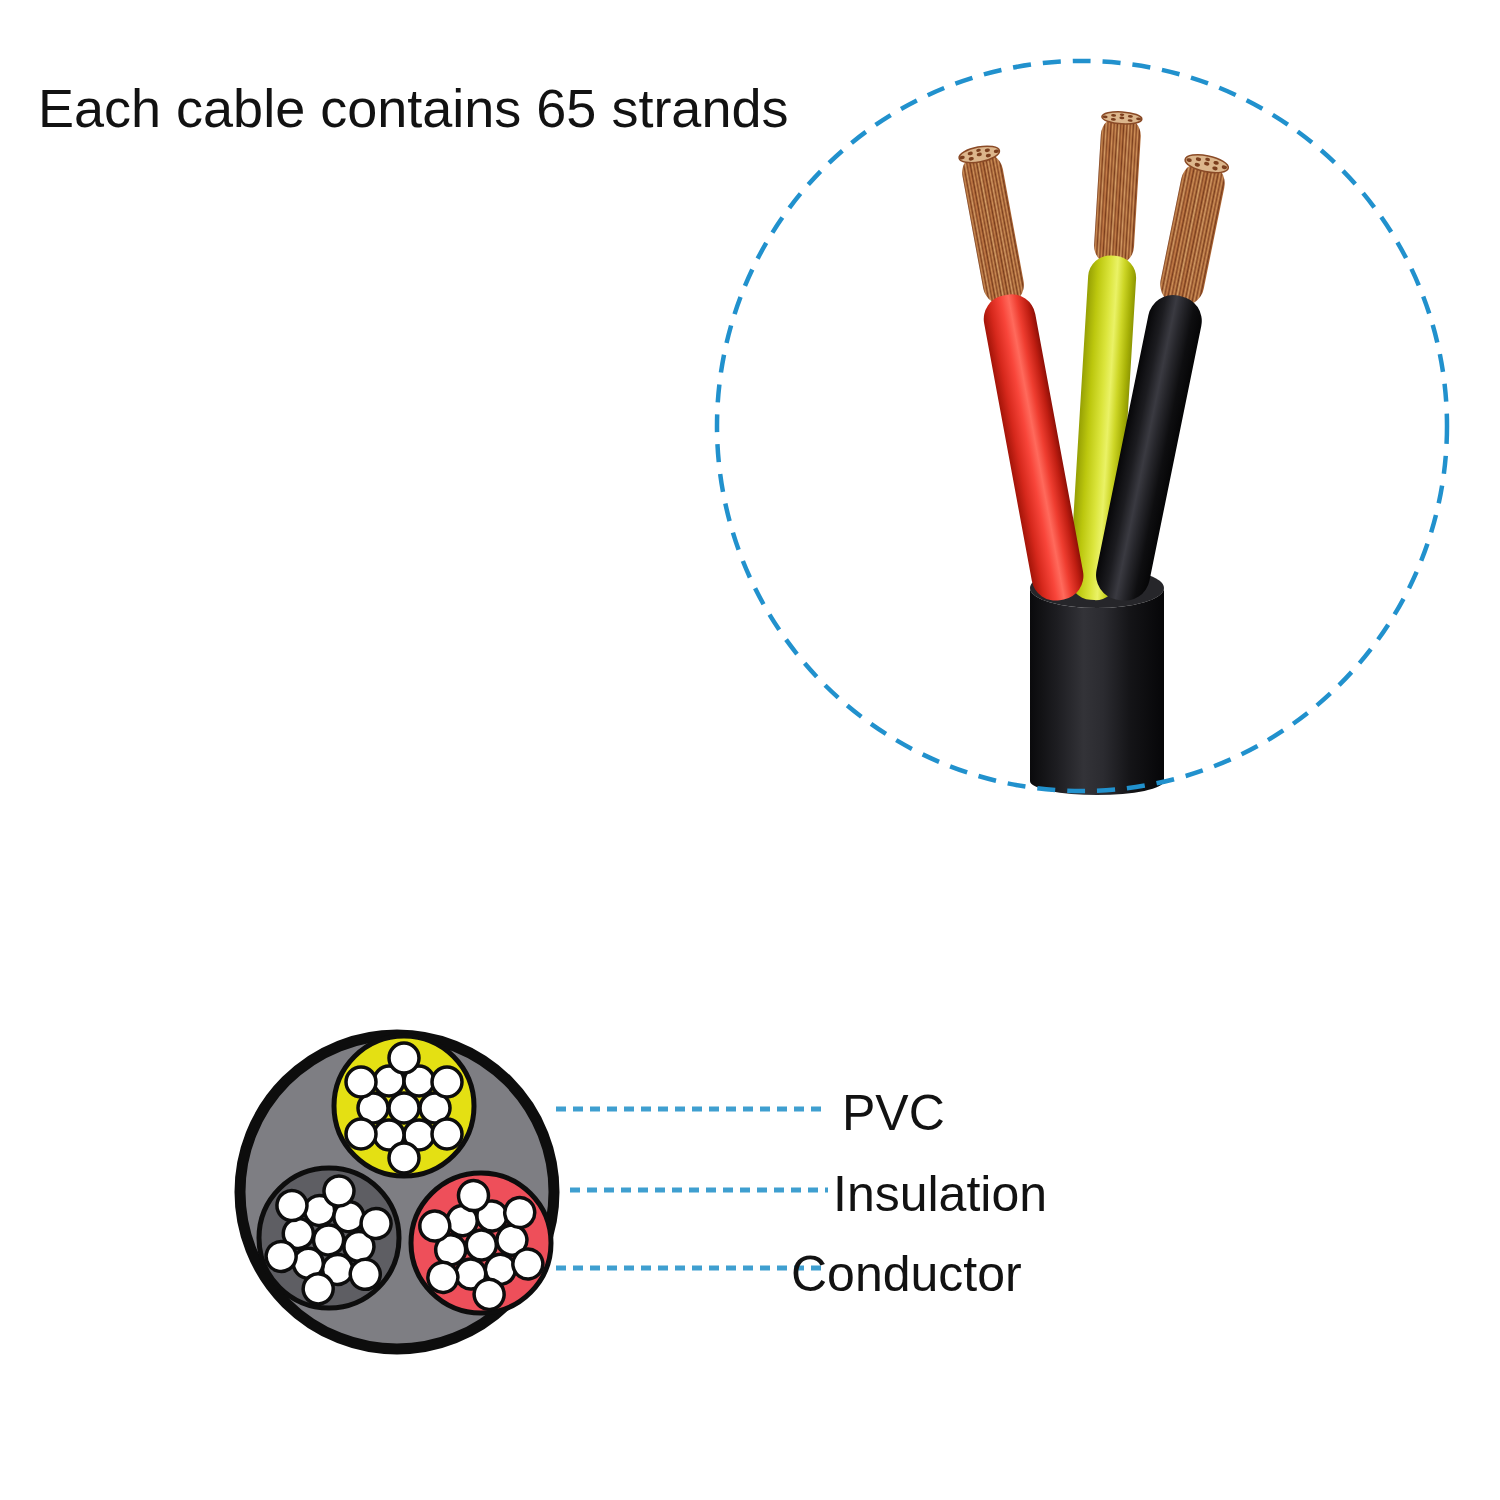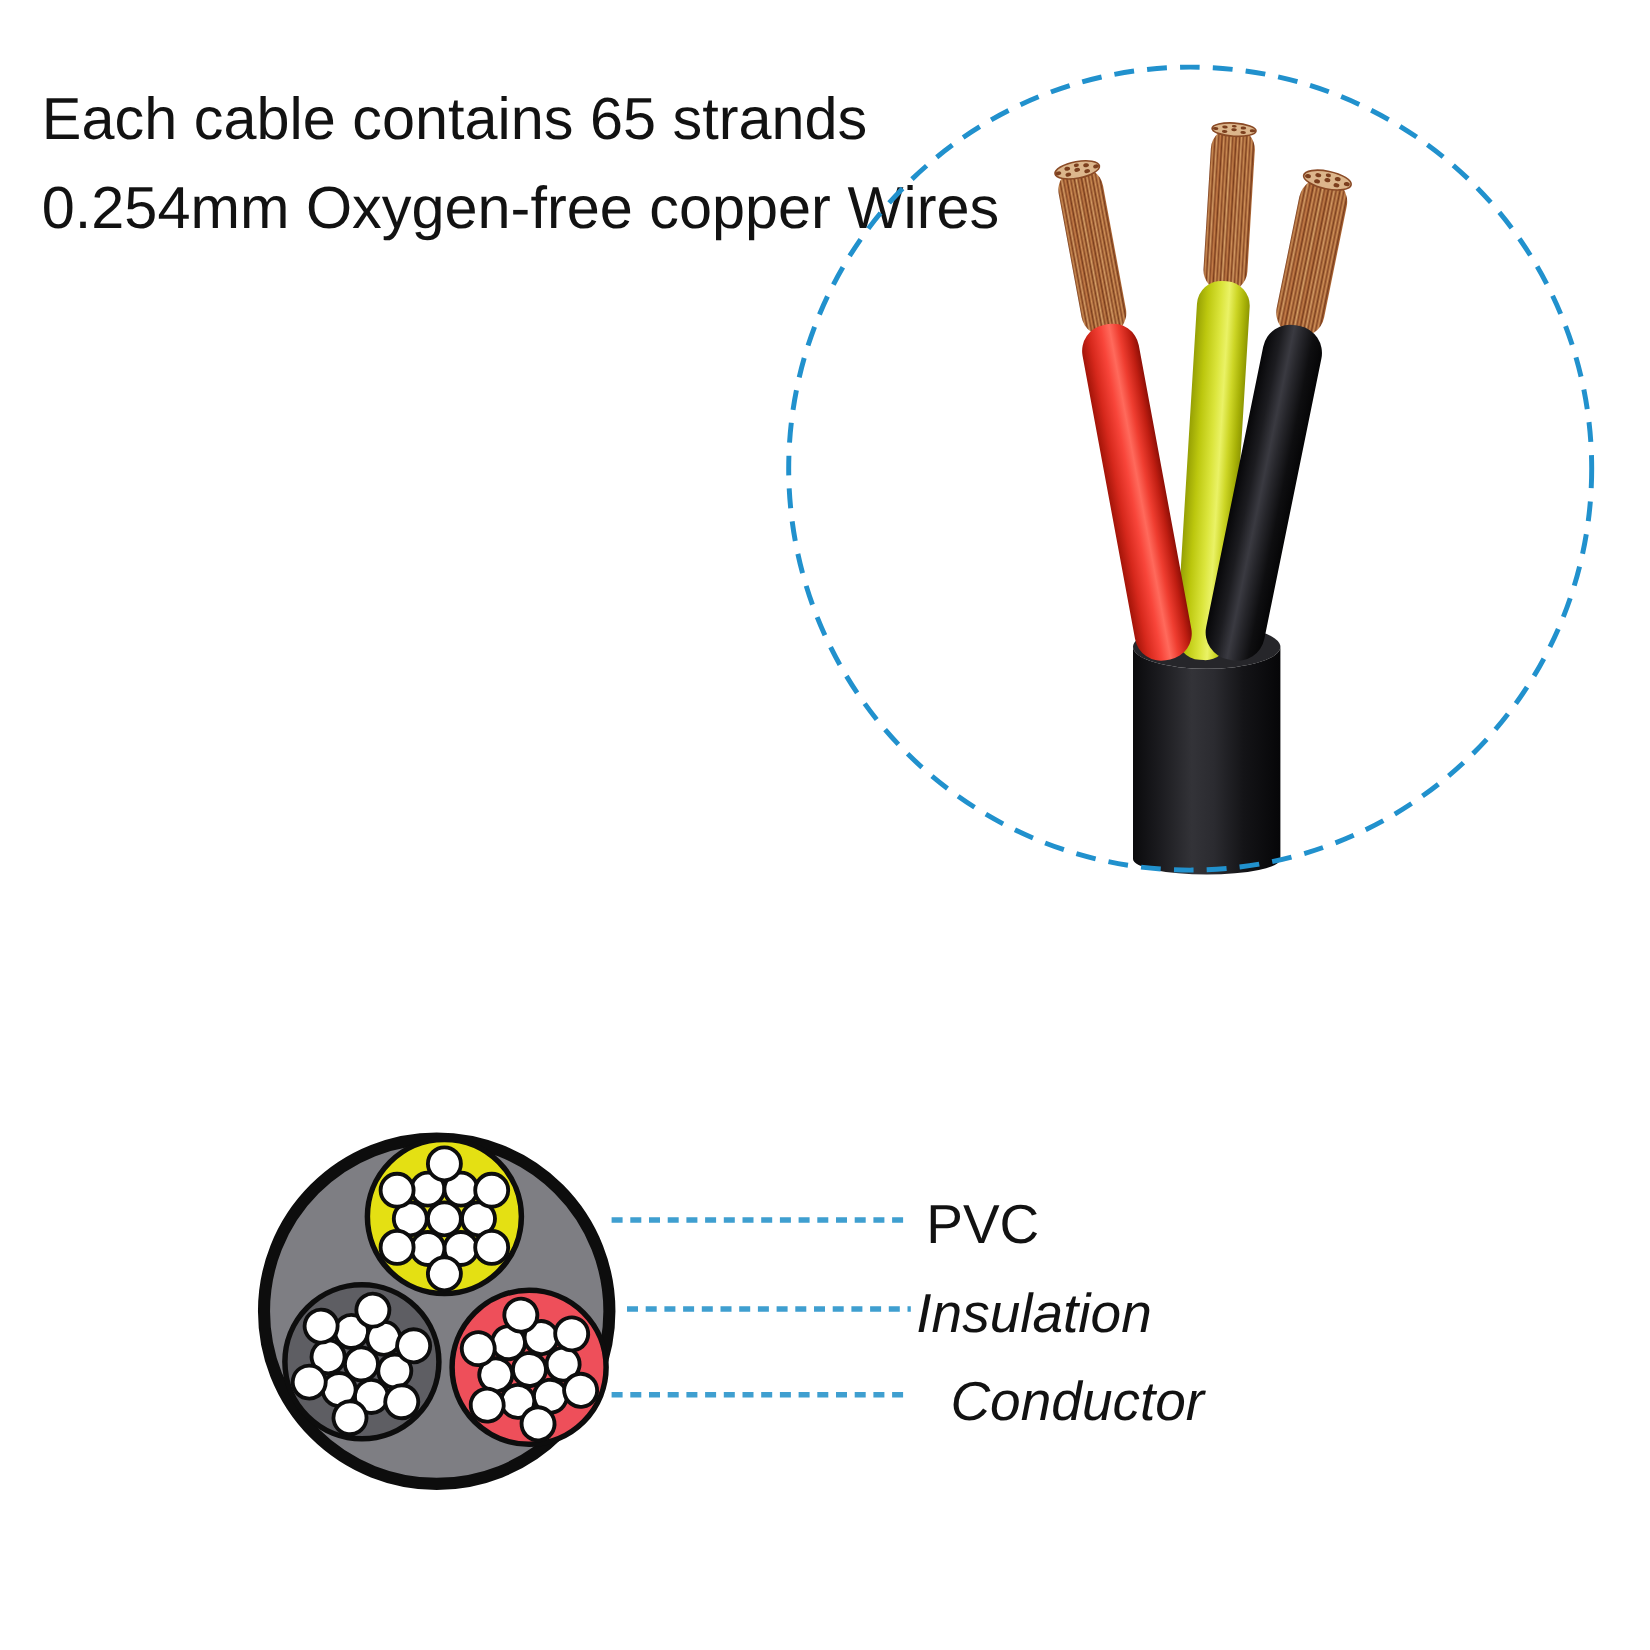--- a/index.html
+++ b/index.html
@@ -20,22 +20,22 @@
     white-space: nowrap;
   }
   .cs-label {
     position: absolute;
     font-size: 50px;
     line-height: 1;
     color: var(--text-black, #111);
     white-space: nowrap;
   }
   .label-pvc        { left: 842px; top: 1088px; }
-  .label-insulation { left: 833px; top: 1169px; font-style: italic; }
-  .label-conductor  { left: 864px; top: 1249px; font-style: italic; }
+  .label-insulation { left: 833px; top: 1169px; }
+  .label-conductor  { left: 791px; top: 1249px; }
 
   svg { position: absolute; display: block; }
   .photo-svg   { left: 700px; top: 45px;  width: 770px; height: 790px; }
   .cs-svg      { left: 225px; top: 1018px; width: 350px; height: 350px; }
   .lines-svg   { left: 540px; top: 1080px; width: 300px; height: 210px; }
 
   .dashed-circle {
     fill: none;
     stroke: var(--accent-blue, #2191cd);
     stroke-width: 4.5;
@@ -52,21 +52,20 @@
   .cs-yellow { fill: var(--cs-bundle-yellow, #e4e013); stroke: #0d0d0d; stroke-width: 5; }
   .cs-gray   { fill: var(--cs-bundle-gray, #5e5e63);   stroke: #0d0d0d; stroke-width: 5; }
   .cs-red    { fill: var(--cs-bundle-red, #ee4f5a);    stroke: #0d0d0d; stroke-width: 5; }
   .strand    { fill: var(--strand-white, #ffffff); stroke: #0d0d0d; stroke-width: 3.5; }
 </style>
 </head>
 <body>
 
 <div class="headline">
   <div>Each cable contains 65 strands</div>
-  <div>0.254mm Oxygen-free copper Wires</div>
 </div>
 
 <svg class="photo-svg" viewBox="0 0 770 790" aria-hidden="true">
   <defs>
     <linearGradient id="copperStripes" x1="0" y1="0" x2="1" y2="0">
       <stop offset="0" stop-color="#7a3c1c"></stop>
         <stop offset="0.04" stop-color="#c98a52"></stop>
       <stop offset="0.08" stop-color="#82421f"></stop>
         <stop offset="0.12" stop-color="#d39a63"></stop>
       <stop offset="0.16" stop-color="#8a4a26"></stop>

